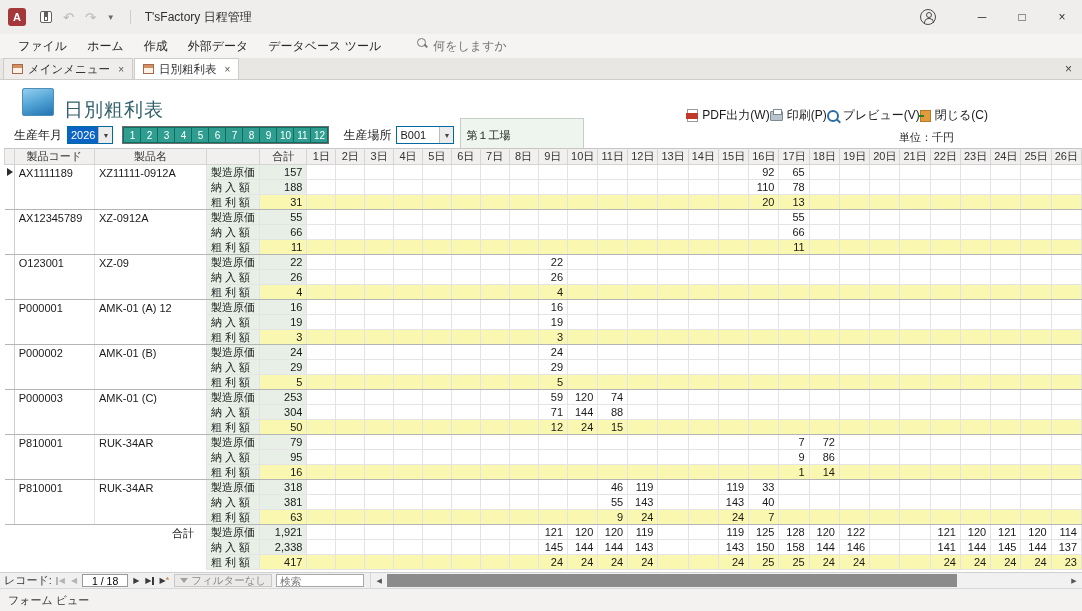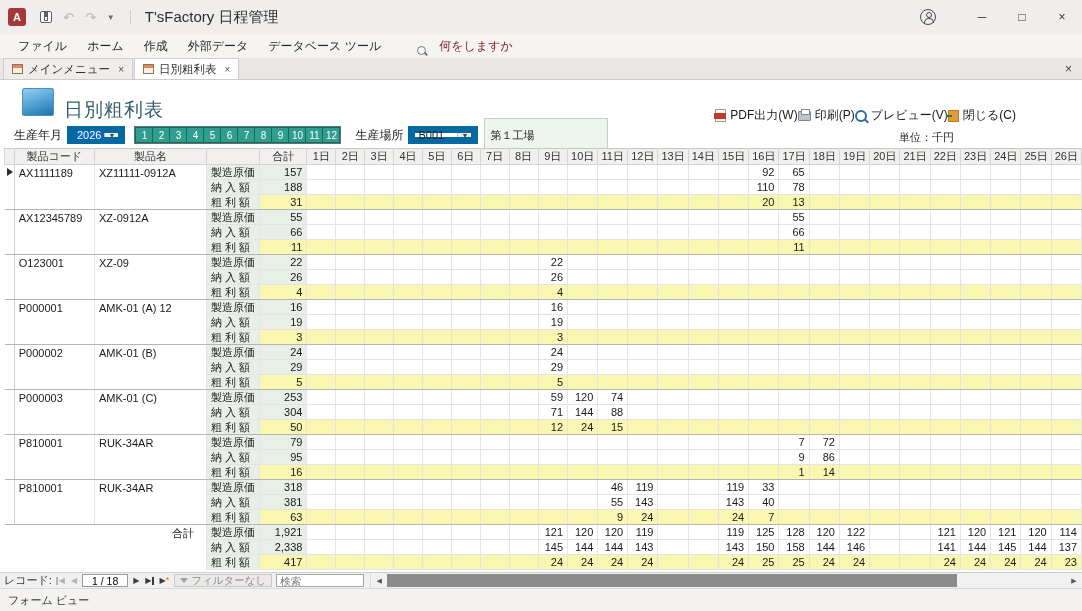--- a/index.html
+++ b/index.html
@@ -11,66 +11,66 @@
   .titlebar{height:34px;background:#f0eeec;display:flex;align-items:center;padding-left:8px;flex:0 0 auto}
   .access-logo{width:18px;height:18px;background:#a4373a;border-radius:3px;color:#fff;font-size:11px;
     font-weight:bold;display:flex;align-items:center;justify-content:center}
   .qat{display:flex;align-items:center;gap:11px;margin-left:14px}
   .save-icon{width:12px;height:12px;border:1px solid #5f5f5f;border-radius:2px;position:relative;background:#fff}
   .save-icon::before{content:"";position:absolute;top:0;left:3px;right:3px;height:4px;background:#5f5f5f}
   .save-icon::after{content:"";position:absolute;bottom:1px;left:3px;right:3px;height:3px;border:1px solid #5f5f5f}
   .glyph-dis{color:#b9b6b3;font-size:13px;line-height:1}
   .qat-caret{color:#6a6a6a;font-size:8px}
   .tb-sep{width:1px;height:14px;background:#cfcdca;margin:0 4px}
-  .tb-title{margin-left:10px;font-size:15px;color:#2f2f2f}
+  .tb-title{margin-left:10px;font-size:12px;color:#2f2f2f}
   .tb-right{margin-left:auto;display:flex;align-items:center;height:100%}
   .person-icon{width:16px;height:16px;border:1px solid #4a4a4a;border-radius:50%;position:relative;margin-right:26px}
   .person-icon::before{content:"";position:absolute;top:2px;left:5px;width:4px;height:4px;border:1px solid #4a4a4a;border-radius:50%}
   .person-icon::after{content:"";position:absolute;bottom:1px;left:3px;width:8px;height:4px;
     border:1px solid #4a4a4a;border-bottom:none;border-radius:5px 5px 0 0}
   .win-btn{width:40px;height:100%;display:flex;align-items:center;justify-content:center;font-size:12px;color:#333}
 
   
   .menubar{height:24px;background:#f5f4f2;display:flex;align-items:center;padding-left:8px;flex:0 0 auto}
   .menu-item{font-size:12px;color:#262626;padding:3px 10px}
-  .ribbon-search{display:flex;align-items:flex-end;gap:13px;margin-left:26px;color:#7f1d1d;font-size:12px}
+  .ribbon-search{display:flex;align-items:flex-start;gap:7px;margin-left:26px;color:#737373;font-size:12px}
   .mag{width:9px;height:9px;border:1.5px solid #767676;border-radius:50%;position:relative}
   .mag::after{content:"";position:absolute;width:4px;height:1.5px;background:#767676;transform:rotate(45deg);right:-3px;bottom:-1px}
 
   
   .tabbar{height:22px;background:#e9e7e4;display:flex;align-items:flex-end;border-bottom:1px solid #cfcdca;padding-left:3px;flex:0 0 auto}
   .doc-tab{display:flex;align-items:center;gap:5px;padding:0 8px;font-size:11.5px;height:21px;
     background:#efedeb;border:1px solid #cfcdca;border-bottom:none;color:#333;margin-right:1px}
   .doc-tab.active{background:#fff}
   .tab-icon{width:11px;height:10px;border:1px solid #a86a4d;background:linear-gradient(#d6905f 0 3px,#fbf3ea 3px)}
   .tab-close{color:#555;font-size:10px;margin-left:3px}
   .tabbar-x{margin-left:auto;margin-right:10px;align-self:center;font-size:12px;color:#444}
 
   
   .formarea{flex:1 1 auto;background:#fff;display:flex;flex-direction:column;overflow:hidden}
   .form-head{height:44px;display:flex;align-items:flex-end;padding:4px 0 0 22px;flex:0 0 auto}
   .app-icon{width:32px;height:28px;border-radius:3px;
     background:linear-gradient(160deg,#9ad2ef 0%,#58a8d8 45%,#1b6fae 100%);
     box-shadow:inset 0 0 0 1px #4d8db8;align-self:flex-start;margin-top:4px}
   .form-title{margin-left:10px;font-size:19px;color:#31606b;letter-spacing:1px;padding-bottom:1px}
-  .actions{margin-left:auto;display:flex;align-items:center;padding-right:66px}
+  .actions{margin-left:auto;display:flex;align-items:center;padding-right:94px}
   .action-btn{display:flex;align-items:center;gap:4px;font-size:12px;color:#1a1a1a}
   .i-pdf{width:11px;height:13px;background:#fff;border:1px solid #999;position:relative}
   .i-pdf::after{content:"";position:absolute;left:-2px;bottom:2px;width:12px;height:6px;background:#c0392b}
   .i-print{width:13px;height:10px;background:#b9c4cc;border:1px solid #7c8a94;border-radius:1px;position:relative}
   .i-print::before{content:"";position:absolute;top:-3px;left:2px;width:7px;height:4px;background:#fff;border:1px solid #7c8a94}
   .i-prev{width:12px;height:12px;border:2px solid #2e6da4;border-radius:50%;position:relative}
   .i-prev::after{content:"";position:absolute;width:5px;height:2px;background:#2e6da4;transform:rotate(45deg);right:-4px;bottom:-2px}
   .i-close{width:11px;height:12px;background:#e09b3d;border:1px solid #b97a22;position:relative}
   .i-close::after{content:"";position:absolute;top:4px;left:-3px;width:6px;height:2px;background:#2c7a2c}
 
   
   .controls{height:22px;display:flex;align-items:center;padding-left:14px;flex:0 0 auto}
   .ctl-label{font-size:12px;color:#222;margin-right:5px}
-  .combo{display:flex;height:18px;border:7px solid #0369a1;background:#fff}
+  .combo{display:flex;height:18px;border:1px solid #0369a1;background:#fff}
   .combo .val{font-size:11px;display:flex;align-items:center;padding:0 3px}
   .combo .val.sel{background:#0b64c4;color:#fff;min-width:30px;justify-content:center}
   .combo-caret{width:14px;background:#ececec;border-left:1px solid #bdbdbd;font-size:7px;color:#444;
     display:flex;align-items:center;justify-content:center}
   .month-strip{display:flex;gap:1px;background:#0e6e63;border:1px solid #6d6d6d;padding:1px;margin-left:9px}
   .month-btn{width:16px;height:14px;background:#2f9d8f;color:#fff;font-size:10px;
     display:flex;align-items:center;justify-content:center;cursor:default}
   .sp14{width:14px}
   .place-name{width:124px;height:34px;border:1px solid #c3d0c3;background:#eef5ee;font-size:11px;
     display:flex;align-items:center;padding:0 5px;margin-left:6px}

